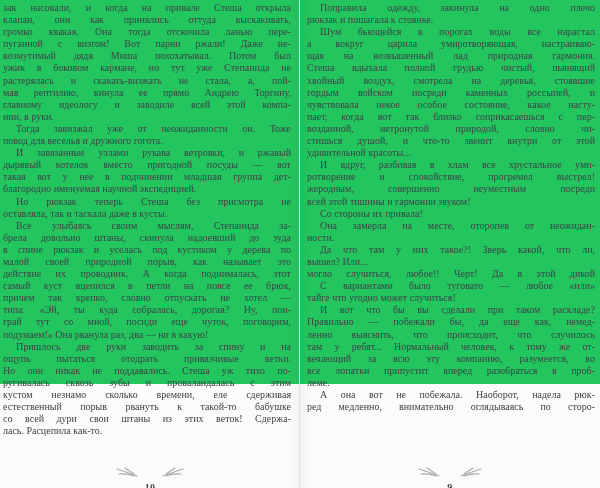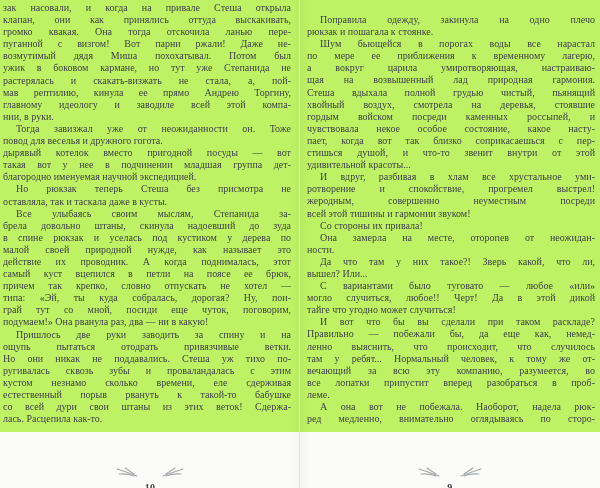--- a/index.html
+++ b/index.html
@@ -5,22 +5,22 @@
 <style>
   html, body { margin: 0; padding: 0; }
   body {
     width: 600px; height: 488px;
     font-family: "Liberation Serif", "DejaVu Serif", serif;
     background: #fbfbf9;
     overflow: hidden;
   }
   .spread {
     position: relative;
-    width: 600px; height: 432px;
-    background: #bef264;
+    width: 600px; height: 384px;
+    background: #22c55e;
   }
   .page {
     position: absolute; top: 0; height: 488px; width: 300px;
   }
   .page.left  { left: 0; }
   .page.right { left: 300px; }
   .gutter-line {
     position: absolute; left: 299px; top: 0; width: 1px; height: 488px;
     background: #e3e3e1;
   }
@@ -30,21 +30,21 @@
   }
   .gutter-shade-r {
     position: absolute; left: 300px; top: 0; width: 10px; height: 488px;
     background: linear-gradient(to right, rgba(70,70,70,0.05), rgba(70,70,70,0));
   }
   .textcol {
     position: absolute; top: 2px; width: 288px;
     color: #3e4349;
   }
   .page.left  .textcol { left: 3px; }
-  .page.right .textcol { left: 7px; margin-top: 12px; }
+  .page.right .textcol { left: 7px; }
   .line {
     font-size: 10px;
     line-height: 12.1px;
     height: 12.1px;
     overflow: hidden;
     text-align: justify;
     text-align-last: justify;
     white-space: normal;
   }
   .line.pend { text-align-last: left; }
@@ -73,29 +73,30 @@
         <div class="line">громко квакая. Она тогда отскочила ланью пере-</div>
         <div class="line">пуганной с визгом! Вот парни ржали! Даже не-</div>
         <div class="line">возмутимый дядя Миша похохатывал. Потом был</div>
         <div class="line">ужик в боковом кармане, но тут уже Степанида не</div>
         <div class="line">растерялась и скакать-визжать не стала, а, пой-</div>
         <div class="line">мав рептилию, кинула ее прямо Андрею Торгину,</div>
         <div class="line">главному идеологу и заводиле всей этой компа-</div>
         <div class="line pend">нии, в руки.</div>
         <div class="line indent">Тогда завизжал уже от неожиданности он. Тоже</div>
         <div class="line pend">повод для веселья и дружного гогота.</div>
+        <div class="line indent">И завязанные узлами рукава ветровки, и ржавый</div>
         <div class="line">дырявый котелок вместо пригодной посуды — вот</div>
         <div class="line">такая вот у нее в подчинении младшая группа дет-</div>
         <div class="line pend">благородно именуемая научной экспедицией.</div>
         <div class="line indent">Но рюкзак теперь Стеша без присмотра не</div>
         <div class="line pend">оставляла, так и таскала даже в кусты.</div>
         <div class="line indent">Все улыбаясь своим мыслям, Степанида за-</div>
         <div class="line">брела довольно штаны, скинула надоевший до зуда</div>
         <div class="line">в спине рюкзак и уселась под кустиком у дерева по</div>
-        <div class="line">малой своей природной нужде, как называет это</div>
+        <div class="line">малой своей природной порыв, как называет это</div>
         <div class="line">действие их проводник. А когда поднималась, этот</div>
         <div class="line">самый куст вцепился в петли на поясе ее брюк,</div>
         <div class="line">причем так крепко, словно отпускать не хотел —</div>
         <div class="line">типа: «Эй, ты куда собралась, дорогая? Ну, пои-</div>
         <div class="line">грай тут со мной, посиди еще чуток, поговорим,</div>
         <div class="line pend">подумаем!» Она рванула раз, два — ни в какую!</div>
         <div class="line indent">Пришлось две руки заводить за спину и на</div>
         <div class="line">ощупь пытаться отодрать привязчивые ветки.</div>
         <div class="line">Но они никак не поддавались. Стеша уж тихо по-</div>
         <div class="line">ругивалась сквозь зубы и проваландалась с этим</div>
@@ -129,41 +130,41 @@
 
   <div class="gutter-shade-l"></div>
   <div class="gutter-line"></div>
   <div class="gutter-shade-r"></div>
 
   <section class="page right">
     <div class="textcol">
         <div class="line indent">Поправила одежду, закинула на одно плечо</div>
         <div class="line pend">рюкзак и пошагала к стоянке.</div>
         <div class="line indent">Шум бьющейся в порогах воды все нарастал</div>
-        <div class="line">по мере ее приближения к временному лагерю,</div>
         <div class="line">а вокруг царила умиротворяющая, настраиваю-</div>
         <div class="line">щая на возвышенный лад природная гармония.</div>
         <div class="line">Стеша вдыхала полной грудью чистый, пьянящий</div>
         <div class="line">хвойный воздух, смотрела на деревья, стоявшие</div>
         <div class="line">гордым войском посреди каменных россыпей, и</div>
         <div class="line">чувствовала некое особое состояние, какое насту-</div>
         <div class="line">пает, когда вот так близко соприкасаешься с пер-</div>
+        <div class="line">возданной, нетронутой природой, словно чи-</div>
         <div class="line">стишься душой, и что-то звенит внутри от этой</div>
         <div class="line pend">удивительной красоты...</div>
         <div class="line indent">И вдруг, разбивая в хлам все хрустальное уми-</div>
         <div class="line">ротворение и спокойствие, прогремел выстрел!</div>
         <div class="line">жеродным, совершенно неуместным посреди</div>
         <div class="line pend">всей этой тишины и гармонии звуком!</div>
         <div class="line indent pend">Со стороны их привала!</div>
         <div class="line indent">Она замерла на месте, оторопев от неожидан-</div>
         <div class="line pend">ности.</div>
         <div class="line indent">Да что там у них такое?! Зверь какой, что ли,</div>
         <div class="line pend">вышел? Или...</div>
+        <div class="line">могло случиться, любое!! Черт! Да в этой дикой</div>
         <div class="line indent">С вариантами было туговато — любое «или»</div>
-        <div class="line">могло случиться, любое!! Черт! Да в этой дикой</div>
         <div class="line pend">тайге что угодно может случиться!</div>
         <div class="line indent">И вот что бы вы сделали при таком раскладе?</div>
         <div class="line">Правильно — побежали бы, да еще как, немед-</div>
         <div class="line">ленно выяснить, что происходит, что случилось</div>
         <div class="line">там у ребят... Нормальный человек, к тому же от-</div>
         <div class="line">вечающий за всю эту компанию, разумеется, во</div>
         <div class="line">все лопатки припустит вперед разобраться в проб-</div>
         <div class="line pend">леме.</div>
         <div class="line indent">А она вот не побежала. Наоборот, надела рюк-</div>
         <div class="line">ред медленно, внимательно оглядываясь по сторо-</div>

